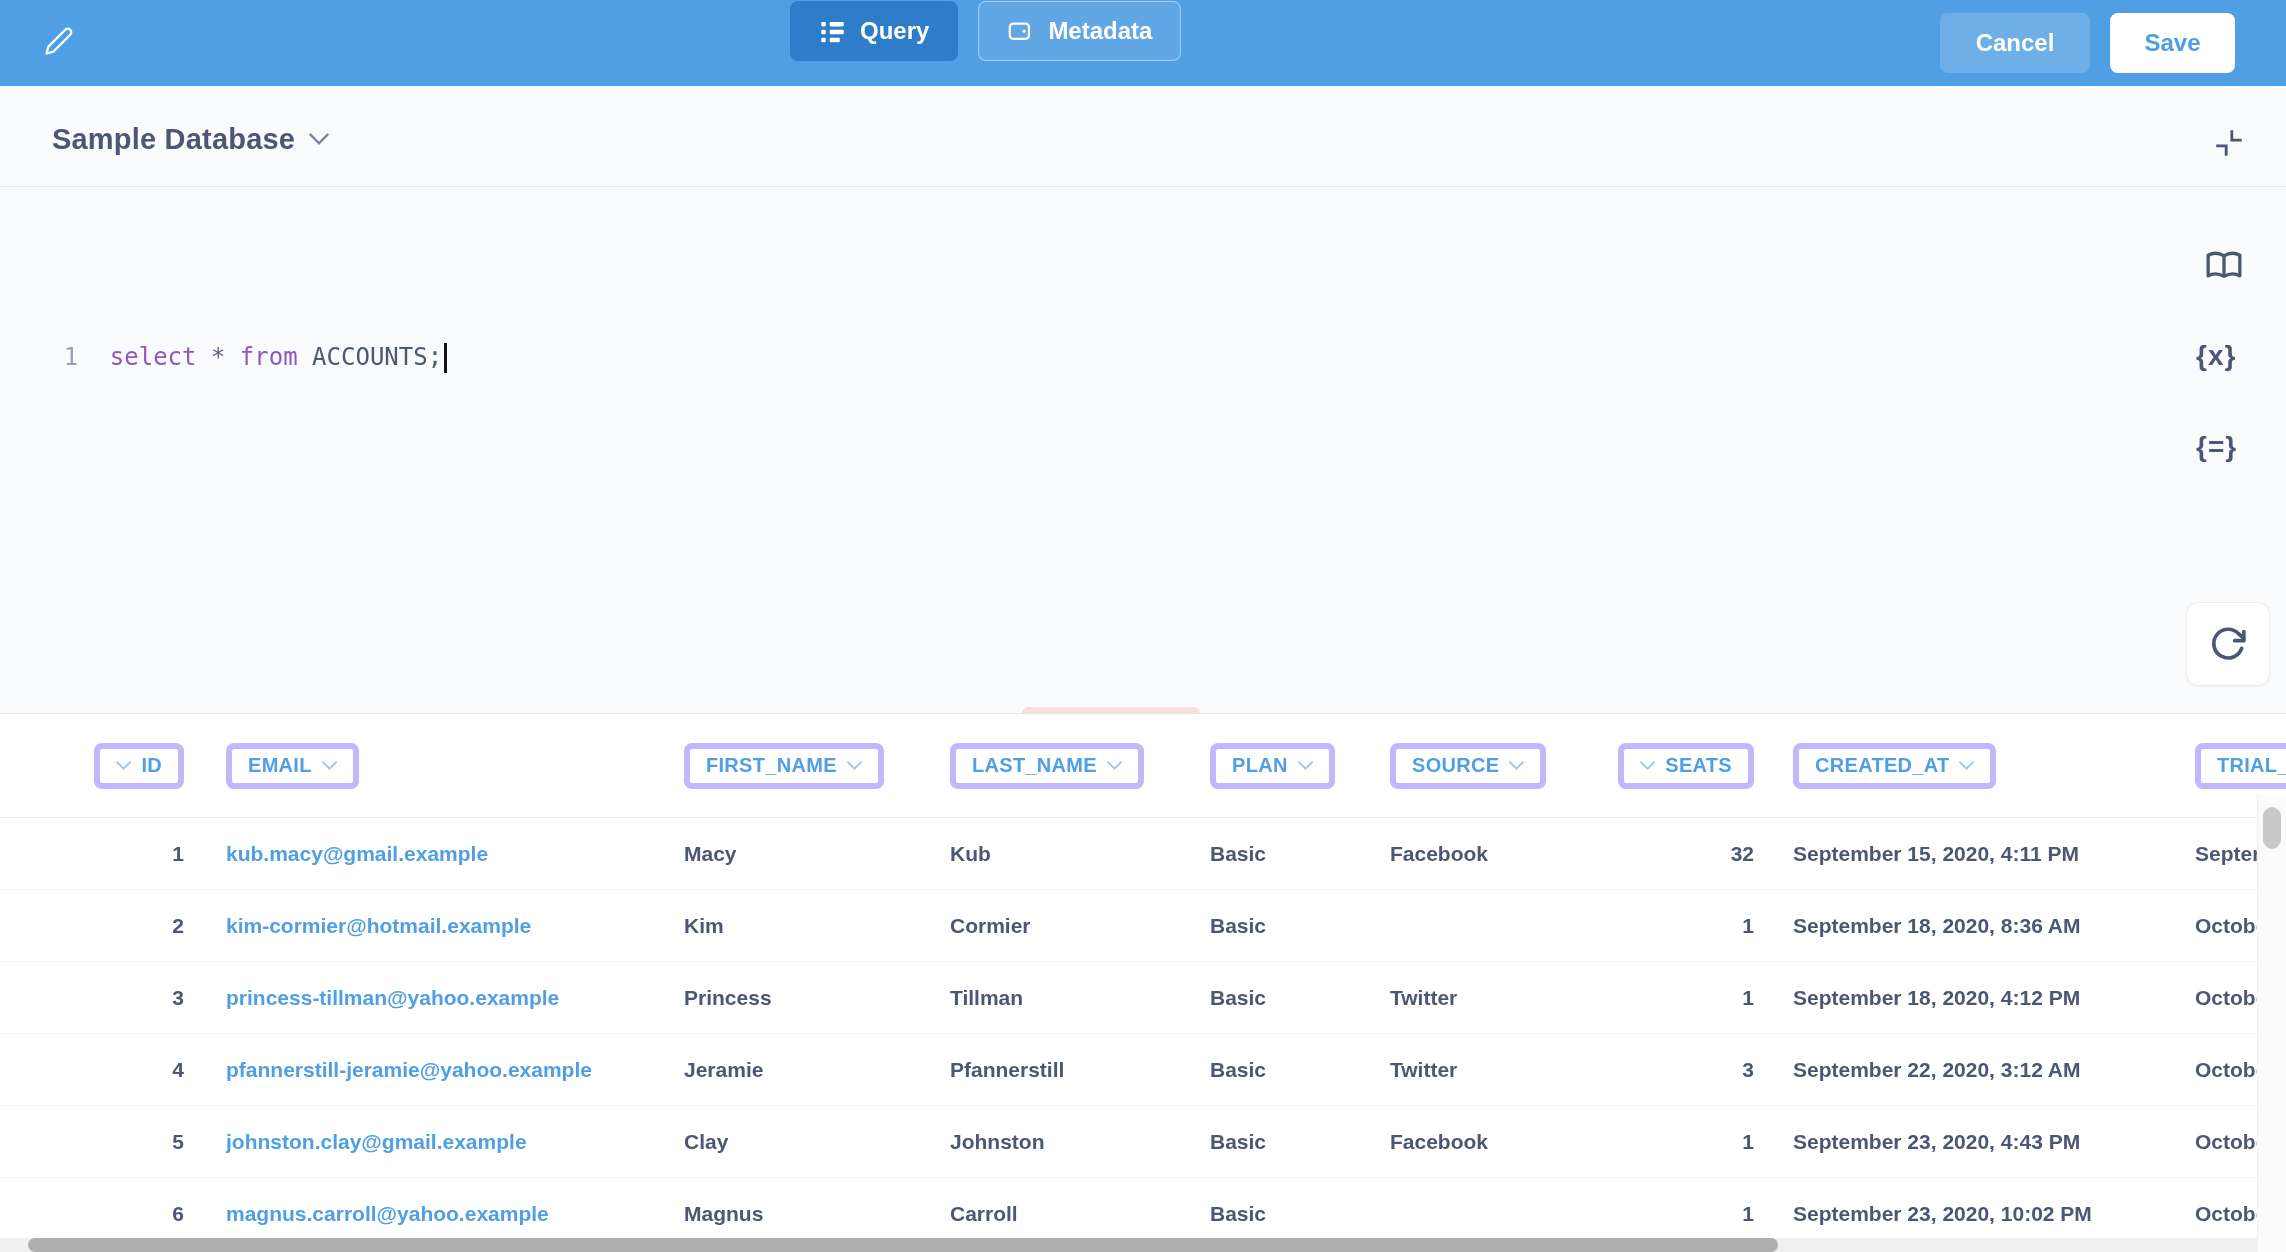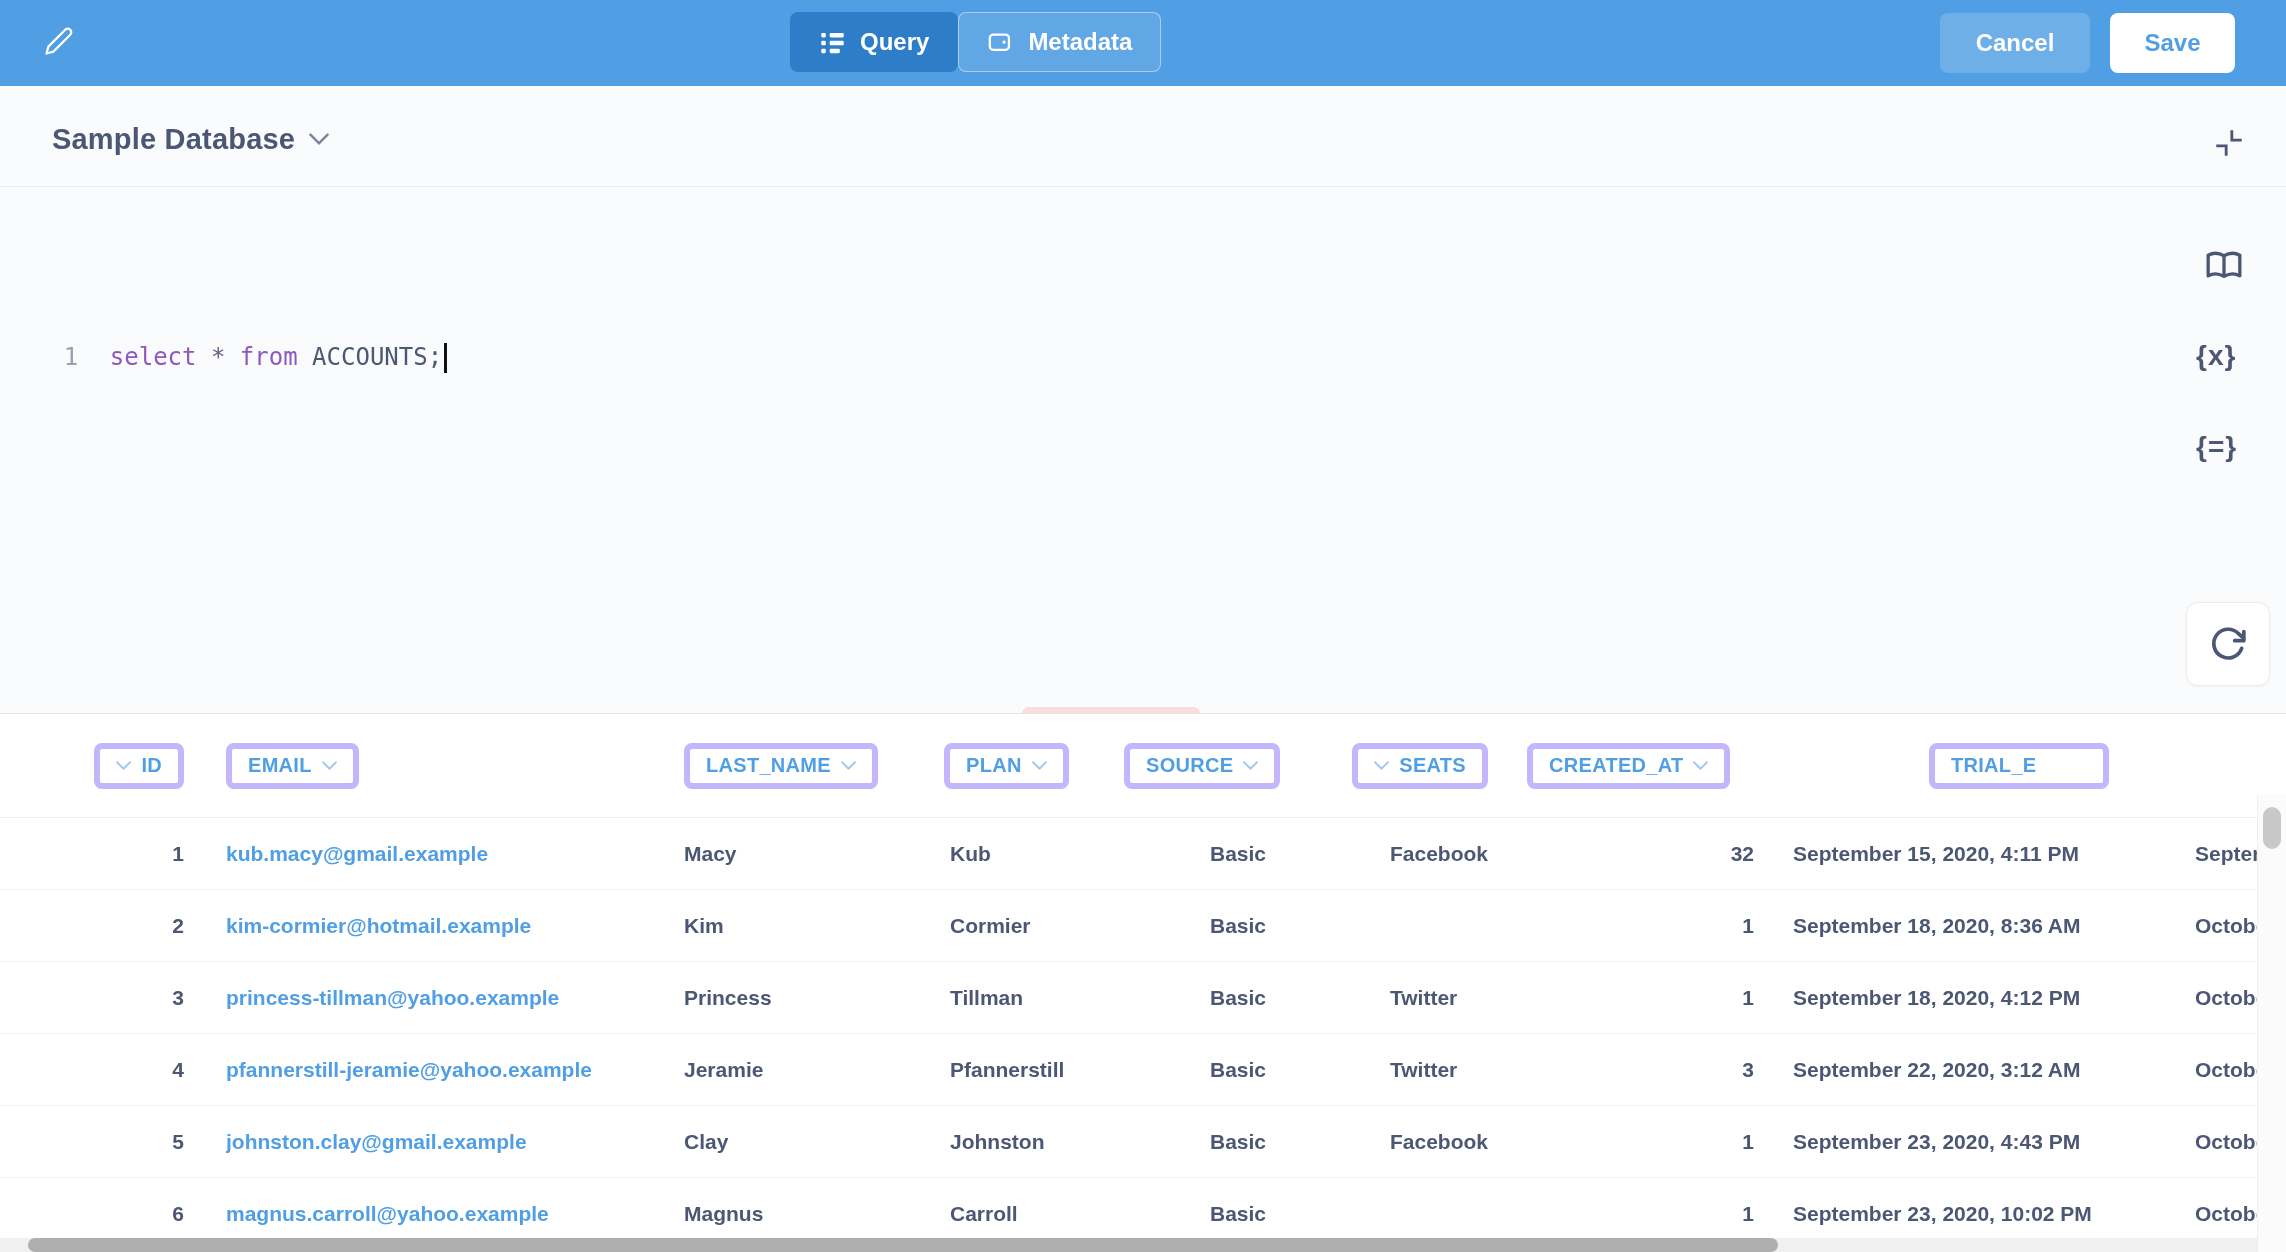--- a/index.html
+++ b/index.html
@@ -2,21 +2,21 @@
 <html><head>
 <meta charset="utf-8">
 <style>
   * { box-sizing: border-box; margin: 0; padding: 0; }
   html,body { width: 2286px; height: 1252px; overflow: hidden; background: #fff;
     font-family: "Liberation Sans", sans-serif; color: #4C5773; }
 
   
   .topbar { position: absolute; left:0; top:0; width:2286px; height:86px; background:#509EE3; }
   .pencil-wrap { position:absolute; left:44px; top:26px; width:36px; height:36px; cursor:pointer; }
-  .tabs { position:absolute; left:790px; top:12px; display:flex; }
+  .tabs { position:absolute; left:790px; top:1px; display:flex; gap:20px; }
   .tabbtn { height:60px; display:inline-flex; align-items:center; gap:14px; padding:0 28px;
     border-radius:8px; font-size:24px; font-weight:700; color:#fff; border:1px solid transparent; cursor:pointer; }
   .tabbtn.active { background:#2D7DC8; }
   .tabbtn.inactive { background:rgba(255,255,255,0.10); border:1px solid rgba(255,255,255,0.45); }
   .actions { position:absolute; right:51px; top:13px; display:flex; gap:20px; }
   .actbtn { height:60px; border-radius:8px; font-size:24px; font-weight:700; cursor:pointer; border:none;
     display:inline-flex; align-items:center; justify-content:center; }
   .cancel { width:150px; background:rgba(255,255,255,0.18); color:#fff; }
   .save { width:125px; background:#fff; color:#509EE3; }
 
@@ -166,20 +166,28 @@
       </span>
     </div>
     <div class="th c1">
       <span class="pill">
         <span>EMAIL</span>
         <svg class="chev" width="15" height="9" viewBox="0 0 14 8" fill="none" stroke="#A5C7EA" stroke-width="1.8" stroke-linecap="round">
             <path d="M1 1 L7 7 L13 1"></path>
           </svg>
       </span>
     </div>
+    <div class="th c2">
+      <span class="pill">
+        <span>FIRST_NAME</span>
+        <svg class="chev" width="15" height="9" viewBox="0 0 14 8" fill="none" stroke="#A5C7EA" stroke-width="1.8" stroke-linecap="round">
+            <path d="M1 1 L7 7 L13 1"></path>
+          </svg>
+      </span>
+    </div>
     <div class="th c3">
       <span class="pill">
         <span>LAST_NAME</span>
         <svg class="chev" width="15" height="9" viewBox="0 0 14 8" fill="none" stroke="#A5C7EA" stroke-width="1.8" stroke-linecap="round">
             <path d="M1 1 L7 7 L13 1"></path>
           </svg>
       </span>
     </div>
     <div class="th c4">
       <span class="pill">

